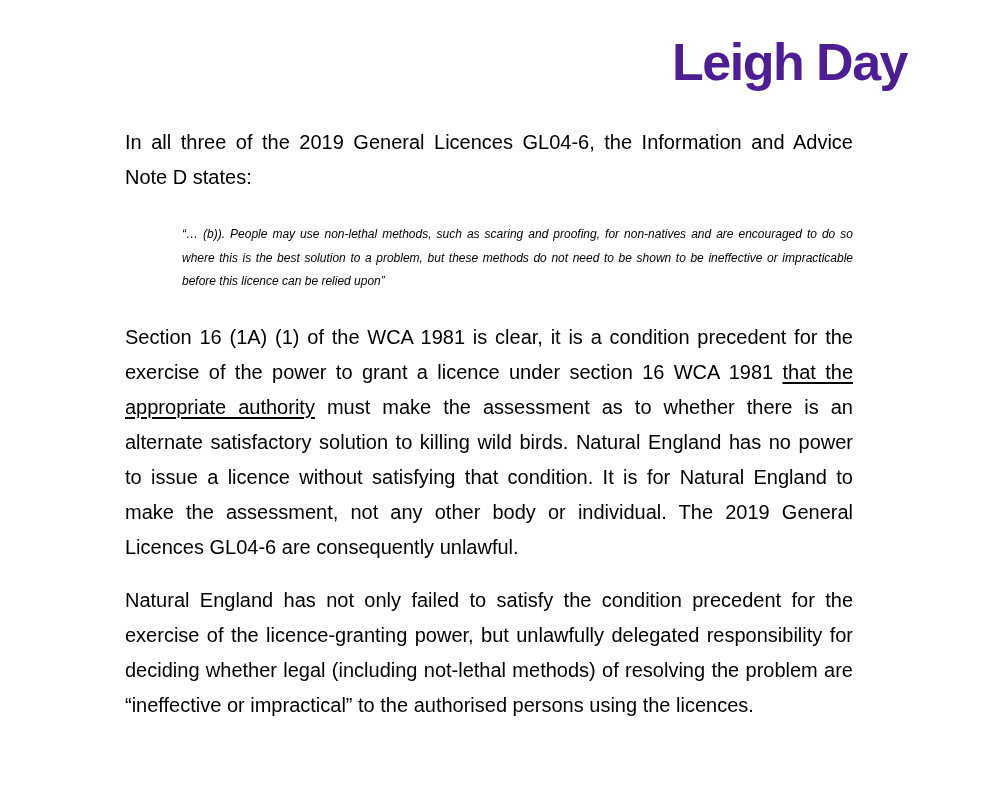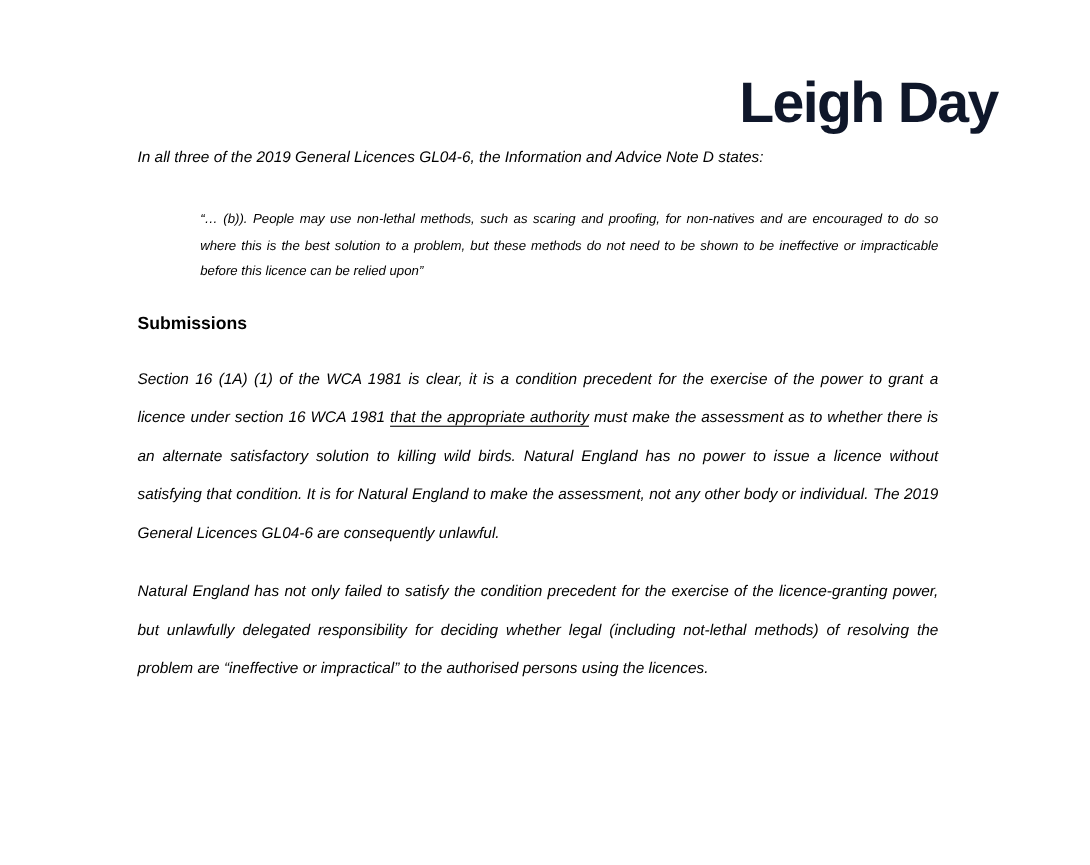--- a/index.html
+++ b/index.html
@@ -28,25 +28,24 @@
   }
   .content {
     position: absolute;
     top: 0;
     left: 125px;
     width: 728px;
     padding-top: 125px;
     box-sizing: content-box;
   }
   .para {
-    font-size: 14px;
+    font-size: 20px;
     line-height: 35px;
     text-align: justify;
     margin: 0;
-    font-style: italic;
   }
   .para-intro   { margin-bottom: 28px; }
   .quote {
     font-size: 12px;
     font-style: italic;
     line-height: 23.5px;
     text-align: justify;
     margin: 0 0 26px 57px;
   }
   .heading {
@@ -60,28 +59,27 @@
   .underline {
     text-decoration: underline;
     text-underline-offset: 3px;
   }
 </style>
 </head>
 <body>
 
 <div class="page">
 
-  <div class="logo" style="color: #0f172a; margin-top: 32px;">Leigh Day</div>
+  <div class="logo" style="color: #4c1d95;">Leigh Day</div>
 
   <div class="content">
 
     <p class="para para-intro">In all three of the 2019 General Licences GL04-6, the Information and Advice Note D states:</p>
 
     <p class="quote">“… (b)). People may use non-lethal methods, such as scaring and proofing, for non-natives and are encouraged to do so where this is the best solution to a problem, but these methods do not need to be shown to be ineffective or impracticable before this licence can be relied upon”</p>
 
-    <h2 class="heading">Submissions</h2>
 
     <p class="para para-sub"><span>Section 16 (1A) (1) of the WCA 1981 is clear, it is a condition precedent for the exercise of the power to grant a licence under section 16 WCA 1981 </span><span class="underline">that the appropriate authority</span><span> must make the assessment as to whether there is an alternate satisfactory solution to killing wild birds. Natural England has no power to issue a licence without satisfying that condition. It is for Natural England to make the assessment, not any other body or individual. The 2019 General Licences GL04-6 are consequently unlawful.</span></p>
 
     <p class="para para-del">Natural England has not only failed to satisfy the condition precedent for the exercise of the licence-granting power, but unlawfully delegated responsibility for deciding whether legal (including not-lethal methods) of resolving the problem are “ineffective or impractical” to the authorised persons using the licences.</p>
 
   </div>
 </div>
 
 </body></html>

